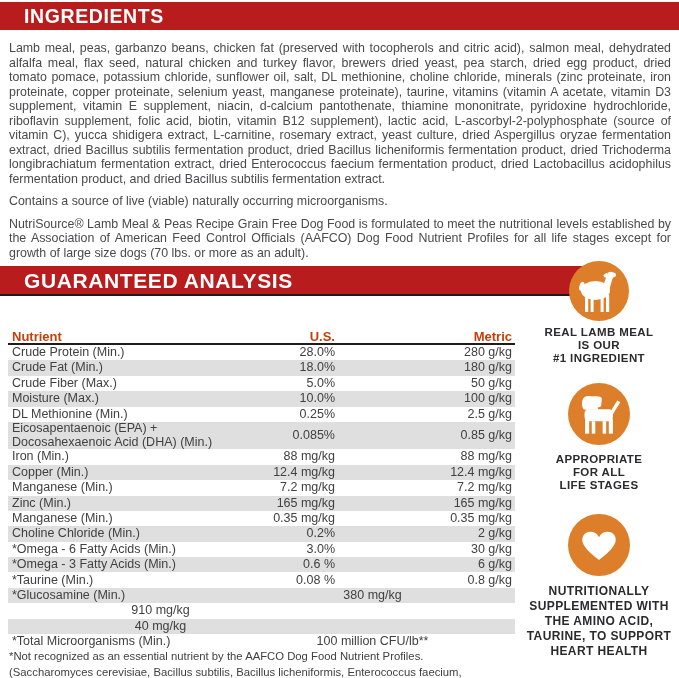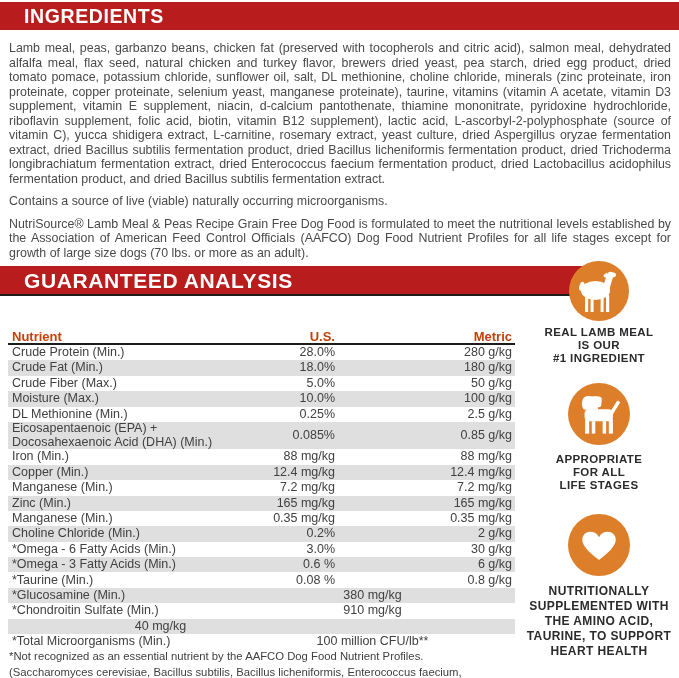--- a/index.html
+++ b/index.html
@@ -141,21 +141,20 @@
         <div class="ga-row">
     <div class="cell-name">*Taurine (Min.)</div>
     <div class="cell-us">0.08 %</div>
     <div class="cell-metric">0.8 g/kg</div>
   </div>
         <div class="ga-row stripe">
     <div class="cell-name">*Glucosamine (Min.)</div>
     <div class="cell-merged">380 mg/kg</div>
   </div>
         <div class="ga-row">
-    <div class="cell-name">*Chondroitin Sulfate (Min.)</div>
     <div class="cell-merged">910 mg/kg</div>
   </div>
         <div class="ga-row stripe">
     <div class="cell-merged">40 mg/kg</div>
   </div>
         <div class="ga-row">
     <div class="cell-name">*Total Microorganisms (Min.)</div>
     <div class="cell-merged">100 million CFU/lb**</div>
   </div>
       </div>

